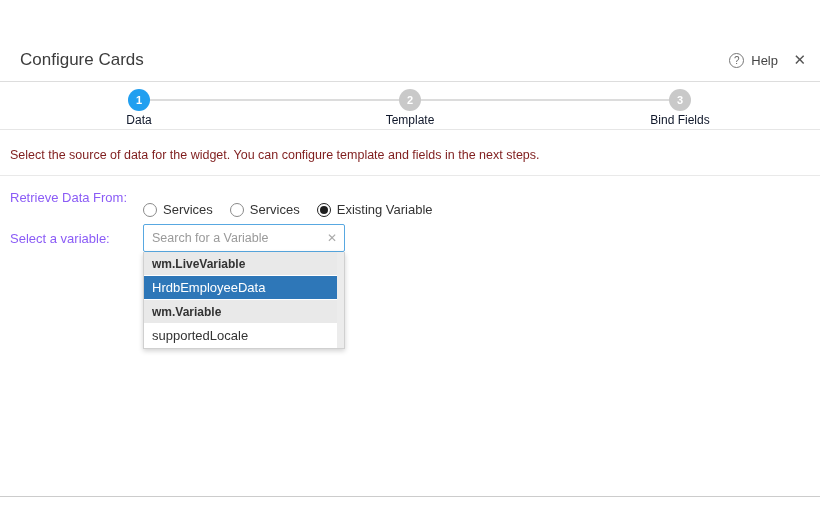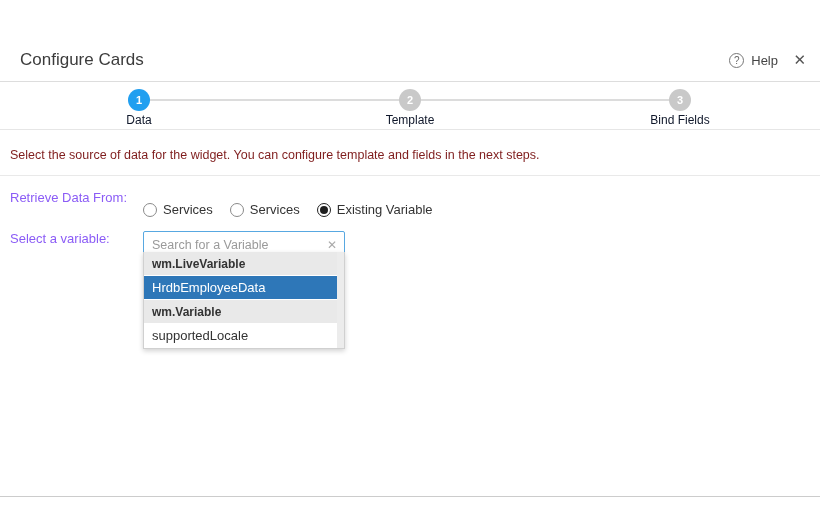--- a/index.html
+++ b/index.html
@@ -59,21 +59,21 @@
     display: inline-flex; align-items: center; justify-content: center; flex: 0 0 auto;
   }
   .radio-option.checked .radio-circle { border-color: #222; }
   .radio-option.checked .radio-circle::after {
     content: ""; width: 8px; height: 8px; border-radius: 50%; background: #1f1f1f;
   }
   .radio-label { font-size: 13px; color: #333; }
 
   
   .search-box {
-    position: absolute; left: 143px; top: 193px; width: 202px; height: 28px;
+    position: absolute; left: 143px; top: 186px; width: 202px; height: 28px;
     border: 1px solid #58a8e1; border-radius: 2px; background: #fff;
   }
   .search-input {
     position: absolute; left: 0; top: 0; width: 100%; height: 100%;
     border: none; outline: none; padding: 0 24px 0 8px;
     font-size: 12.5px; color: #333; font-family: "Liberation Sans", sans-serif;
     background: transparent;
   }
   .search-input::placeholder { color: #9a9a9a; opacity: 1; }
   .clear-icon {

